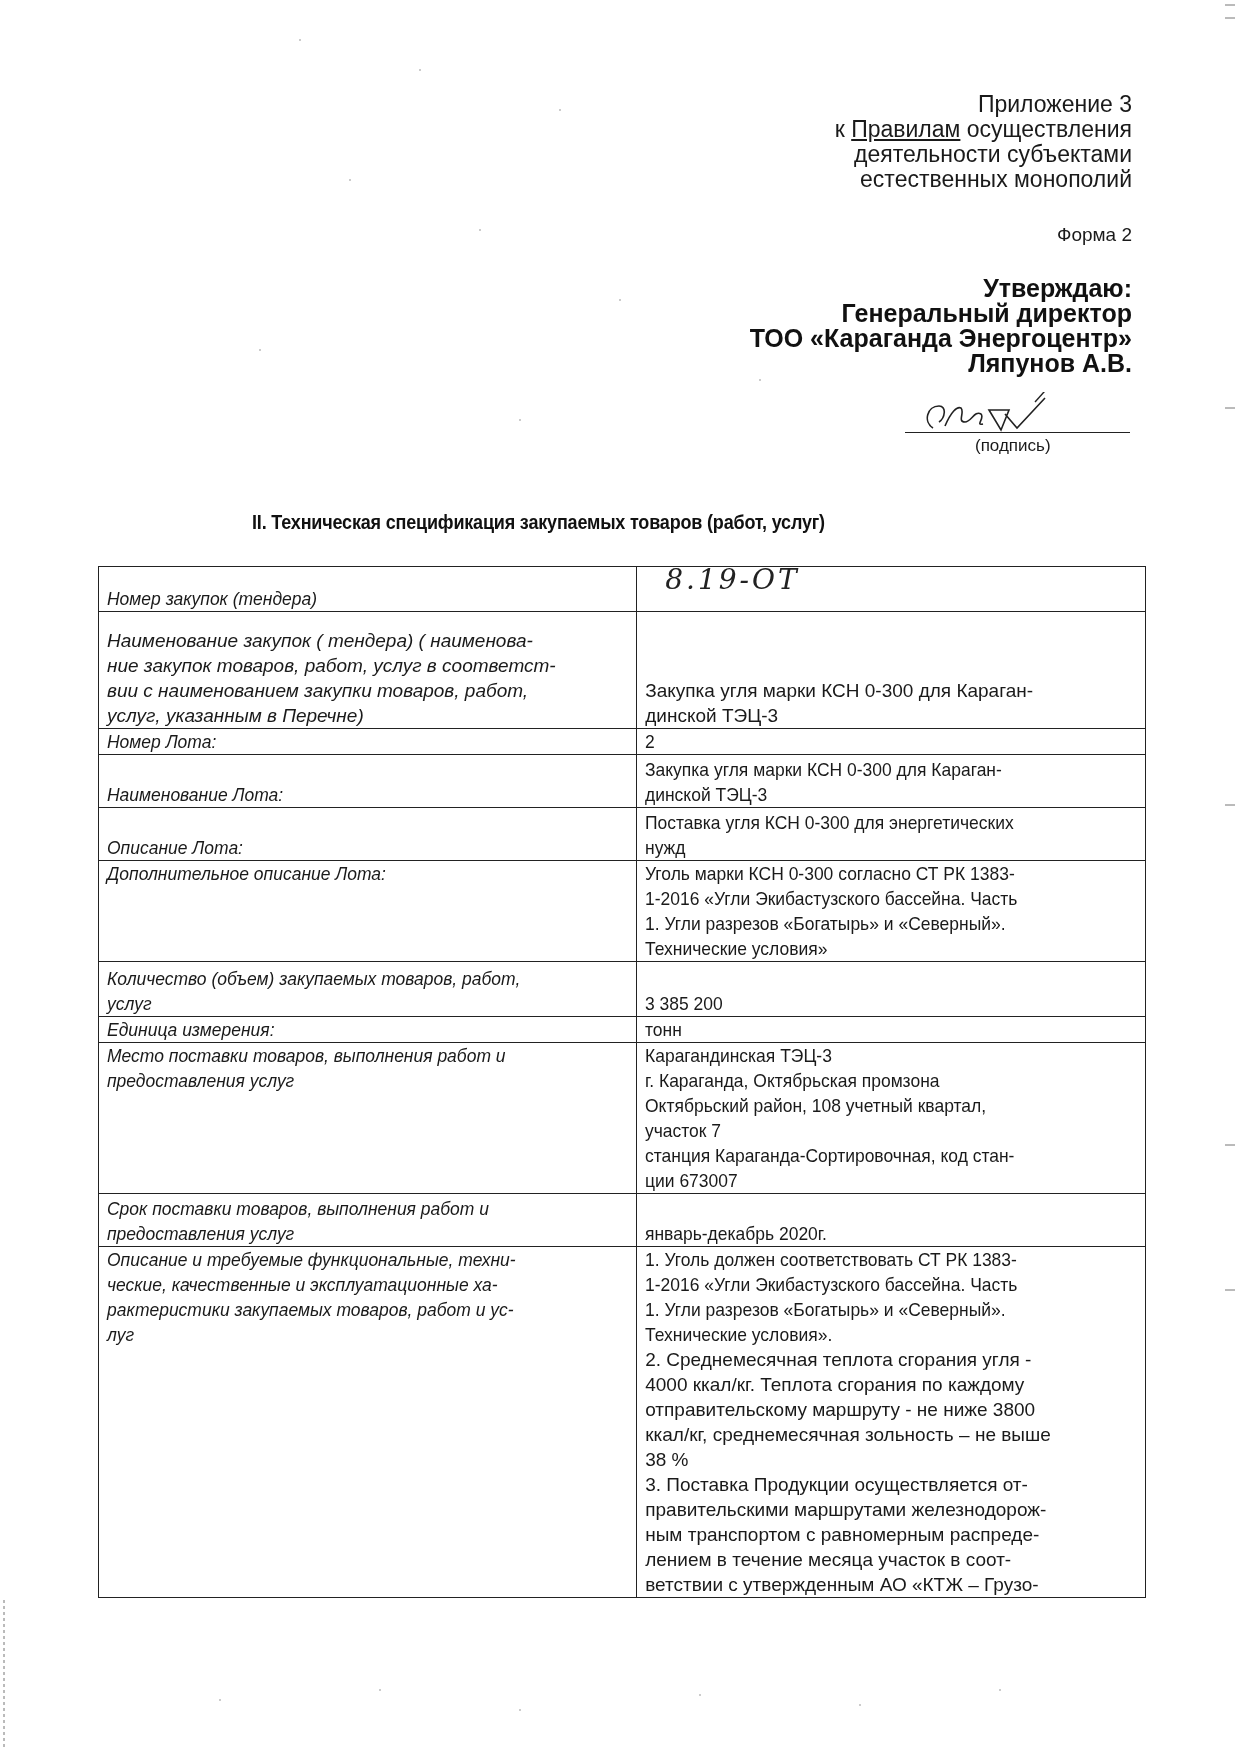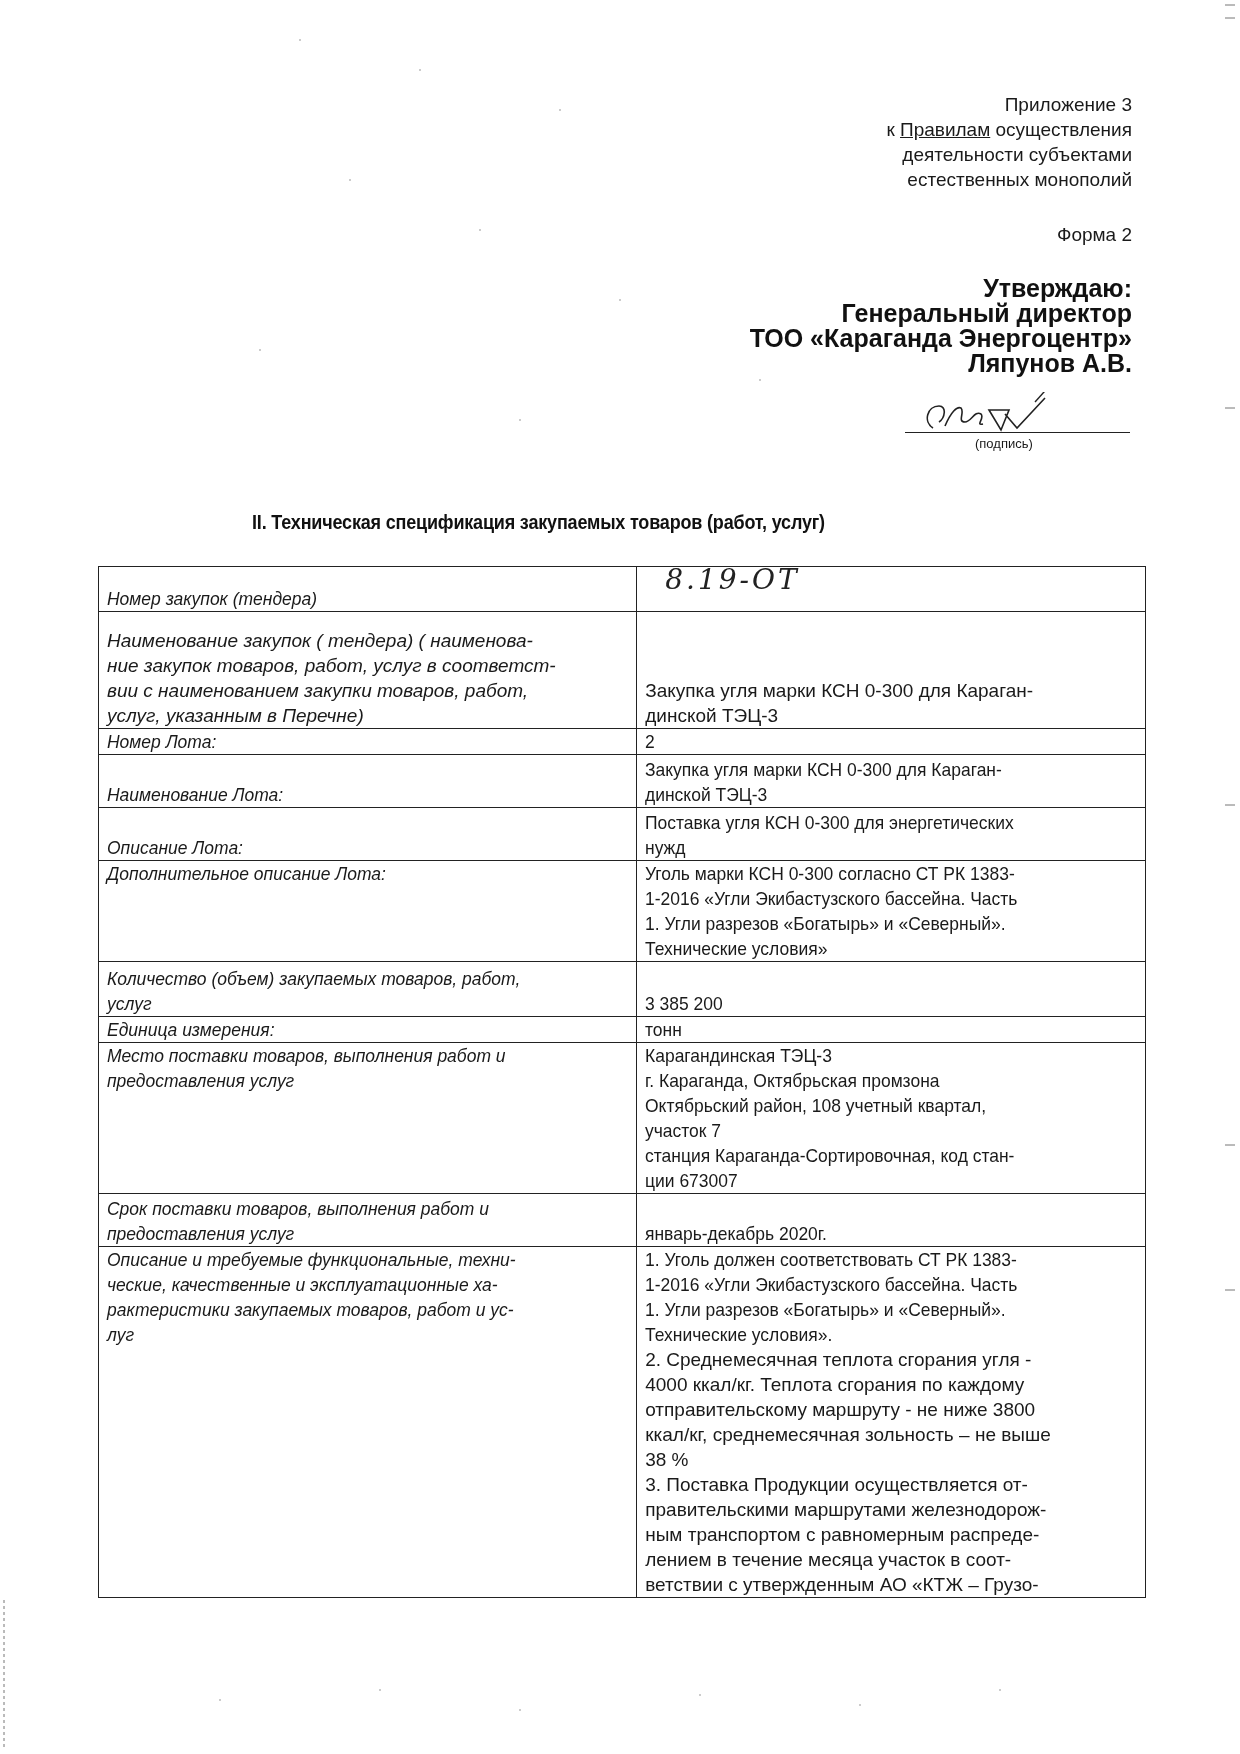--- a/index.html
+++ b/index.html
@@ -18,21 +18,21 @@
     .page-noise {
       position: absolute;
       inset: 0;
       pointer-events: none;
     }
     .annex-block {
       position: absolute;
       right: 108px;
       top: 92px;
       text-align: right;
-      font-size: 19px;
+      font-size: 23px;
       line-height: 25px;
       color: #1a1a1a;
     }
     .annex-block .u { text-decoration: underline; margin-top: 44px; }
     .form-label {
       position: absolute;
       right: 108px;
       top: 224px;
       font-size: 19px;
       color: #1a1a1a;
@@ -59,21 +59,21 @@
       left: 905px;
       top: 432px;
       width: 225px;
       height: 0;
       border-top: 1.5px solid #222;
     }
     .signature-caption {
       position: absolute;
       left: 975px;
       top: 436px;
-      font-size: 13px;
+      font-size: 17px;
       color: #1a1a1a;
       text-align: right;
     }
     .section-title {
       position: absolute;
       left: 252px;
       top: 511px;
       font-size: 20px;
       font-weight: bold;
       letter-spacing: -0.2px;

